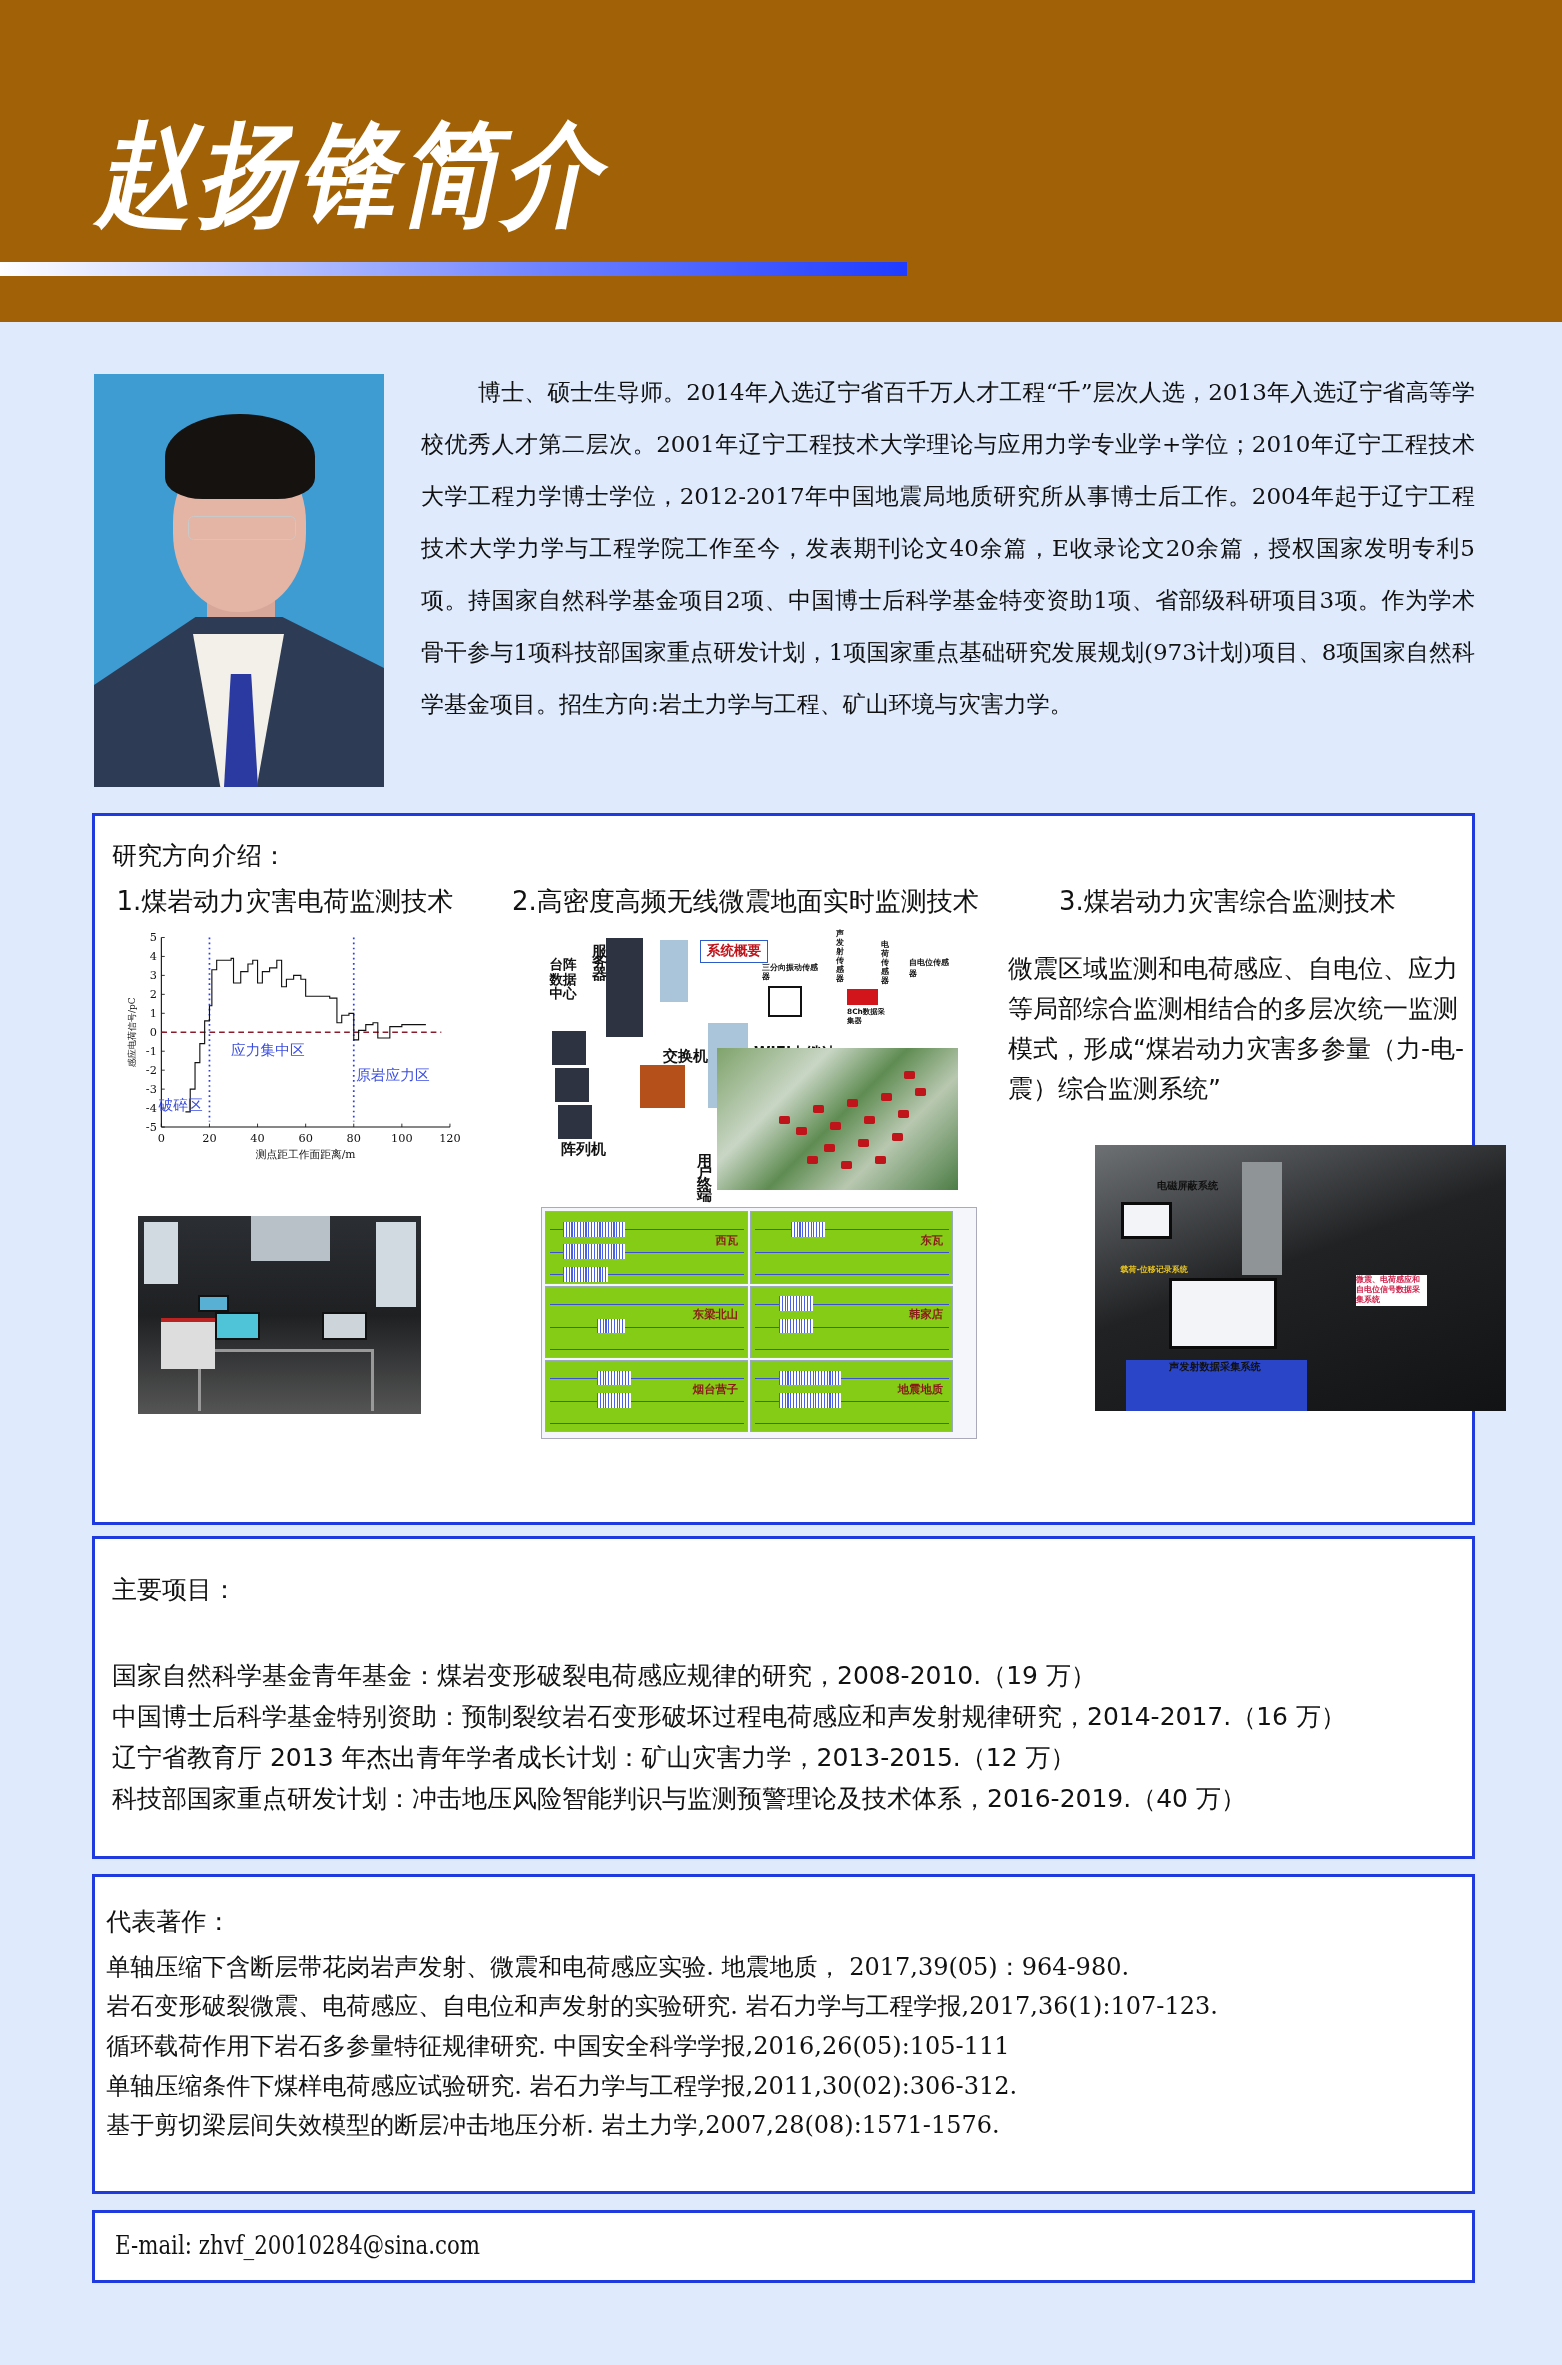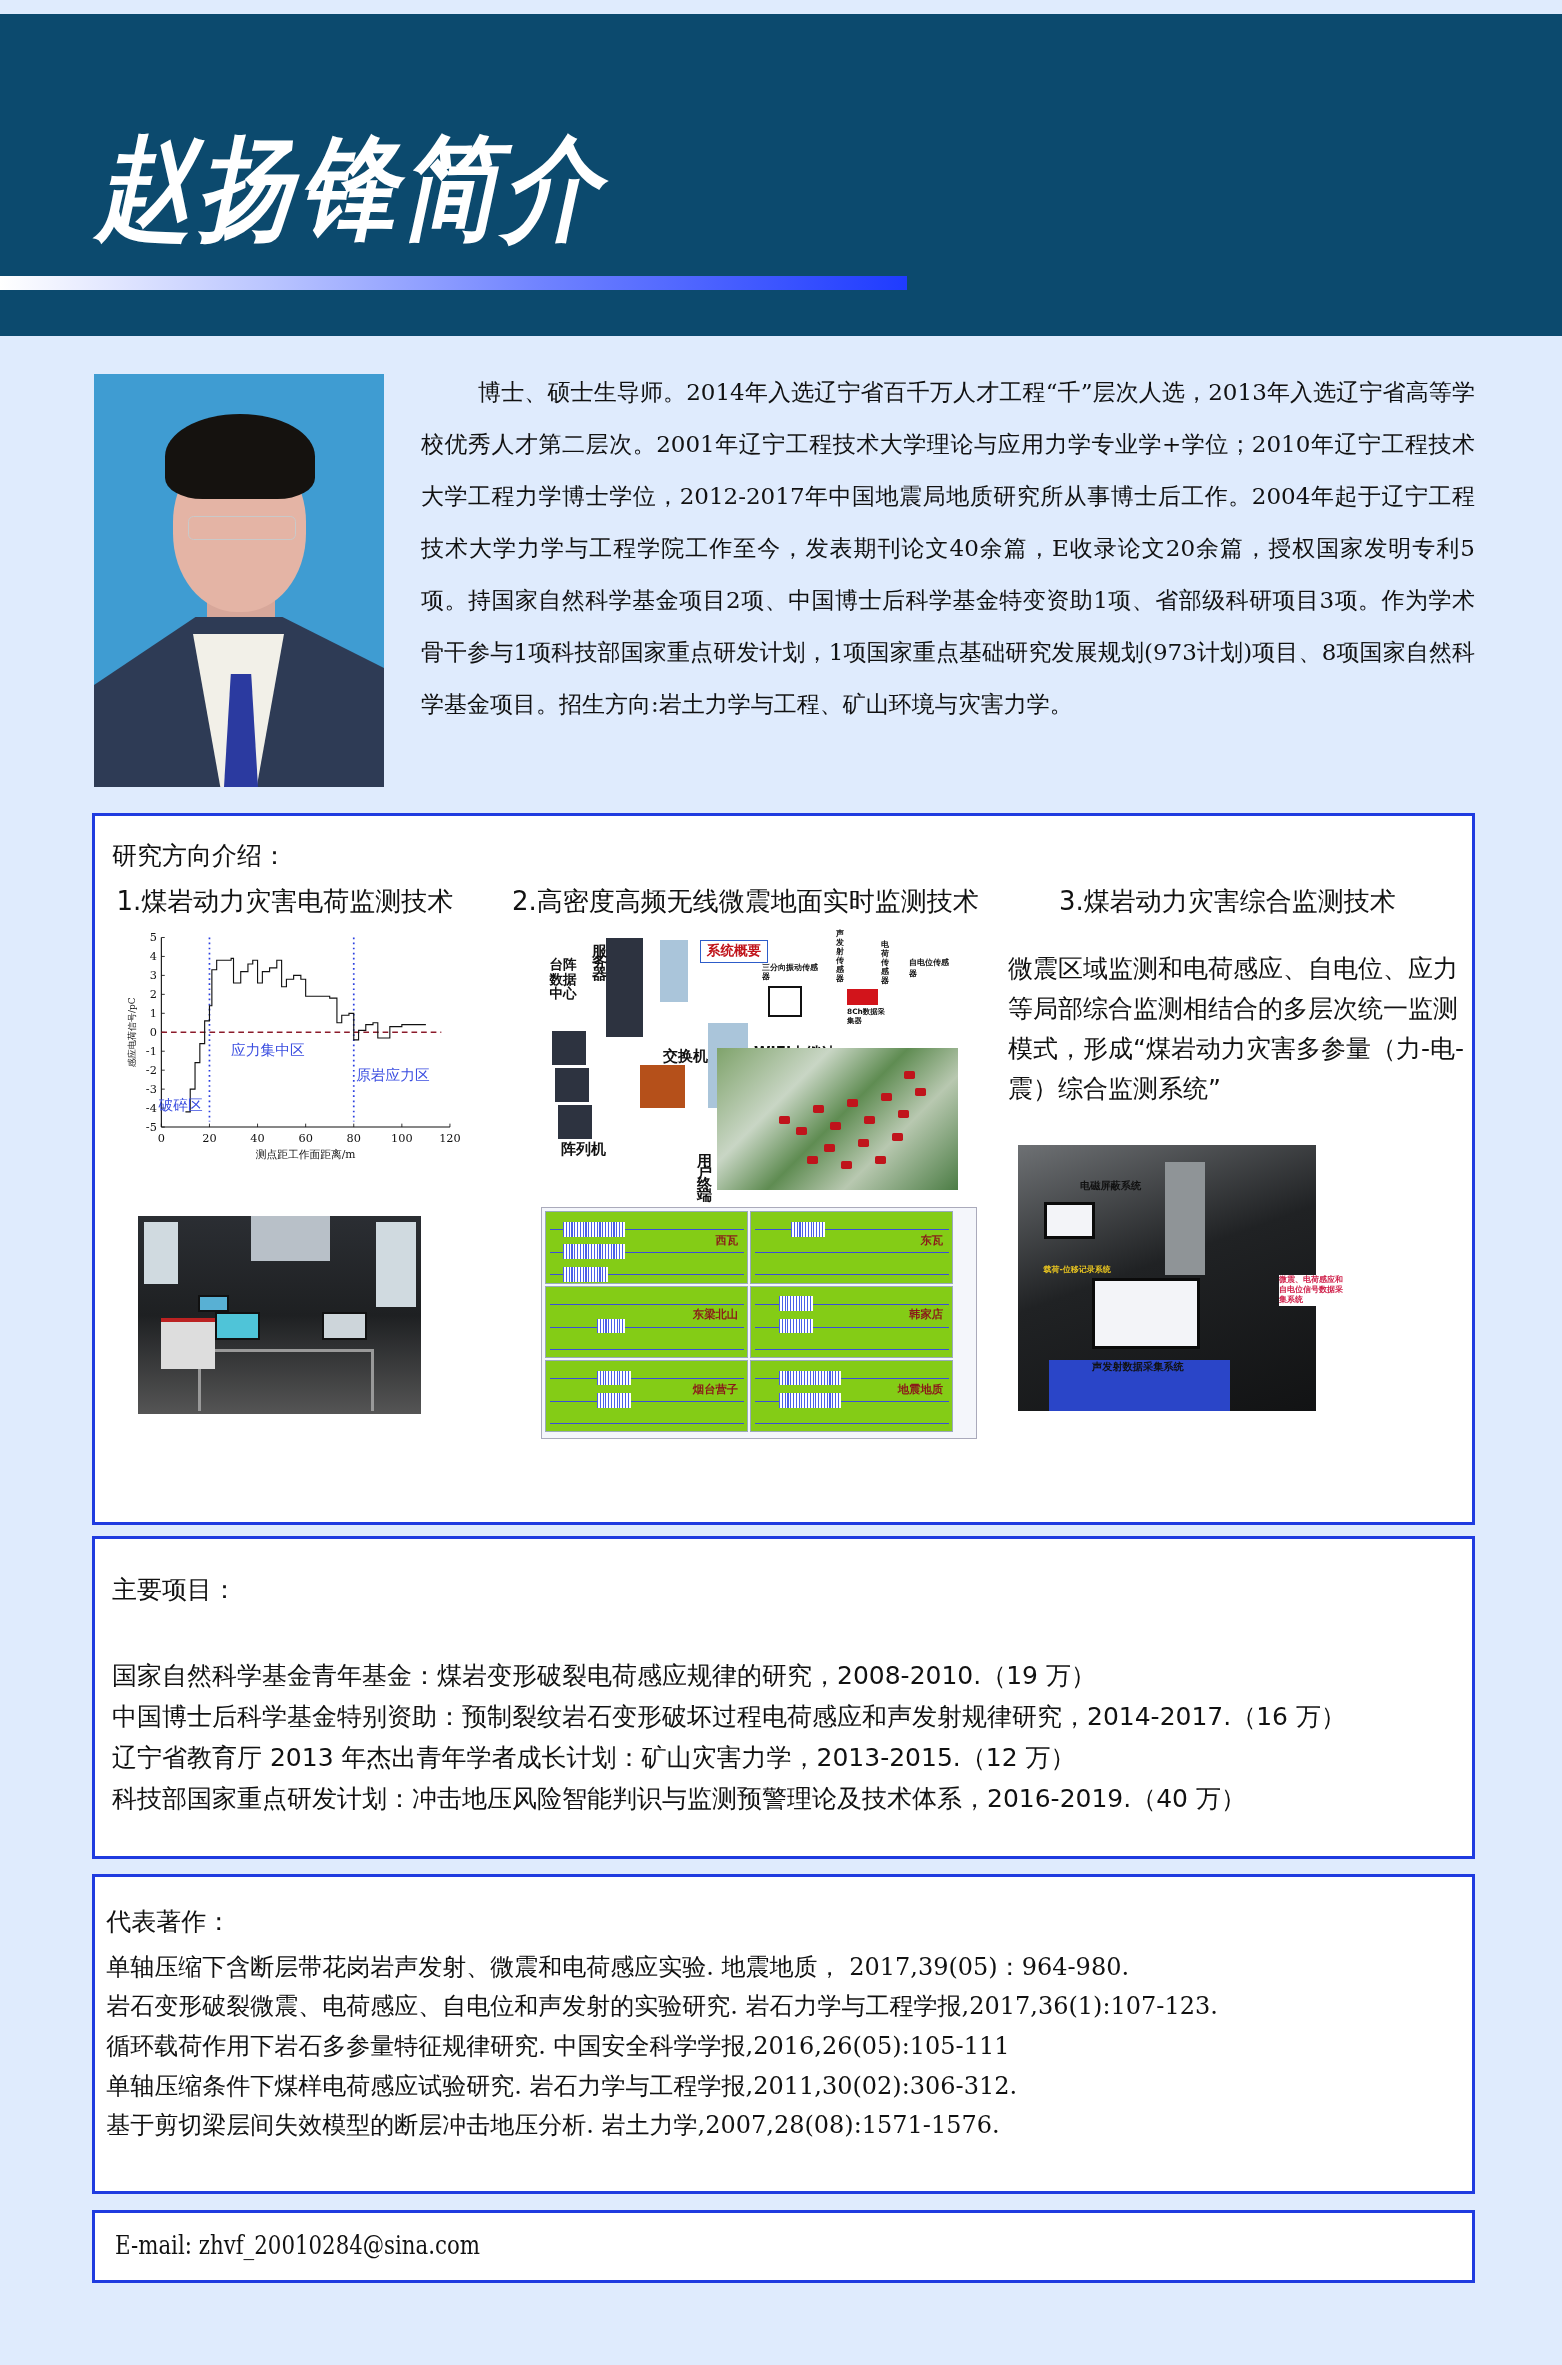--- a/index.html
+++ b/index.html
@@ -5,22 +5,22 @@
   * { box-sizing: border-box; margin: 0; padding: 0; }
   html, body { width: 1562px; height: 2366px; }
   body {
     background: #DFEBFD;
     font-family: "DejaVu Sans", "Liberation Sans", sans-serif;
     color: #111;
     position: relative;
     overflow: hidden;
   }
   .header {
-    position: absolute; left: 0; top: 14px; width: 1562px; height: 322px;
-    background: #0c4a6e;
+    position: absolute; left: 0; top: 0; width: 1562px; height: 322px;
+    background: #a16207;
   }
   .header .title {
     position: absolute; left: 96px; top: 99px;
     font-family: "DejaVu Serif", serif;
     font-size: 113px; font-weight: bold; color: #fff;
     letter-spacing: 6.8px; font-style: italic;
     transform: scaleX(0.85); transform-origin: left center;
   }
   .header .bar {
     position: absolute; left: 0; top: 262px; width: 907px; height: 13.6px;
@@ -125,21 +125,21 @@
   }
   .seismo .panel .pname {
     position: absolute; right: 9px; top: 20.4px; font-family: "DejaVu Serif", serif;
     font-size: 11.3px; font-weight: bold; color: #8a1a1a;
   }
   .dir3-text {
     position: absolute; left: 913px; top: 133px; width: 465px;
     font-size: 25px; line-height: 40px; color: #111;
   }
   .img-lab3 {
-    position: absolute; left: 923px; top: 329px; width: 298px; height: 266px;
+    position: absolute; left: 1000px; top: 329px; width: 411px; height: 266px;
     background: linear-gradient(160deg, #6e7174, #202224 45%, #121314);
   }
   .img-lab3 .mon { position: absolute; background: #f3f4f8; border: 3.4px solid #0b0b0b; }
   .img-lab3 .cart { position: absolute; left: 31px; top: 215px; width: 181px; height: 51px; background: #2a45c8; }
   .img-lab3 .cap { position: absolute; font-size: 10.2px; font-weight: bold; }
   .list-line { position: absolute; left: 17px; font-size: 25px; white-space: nowrap; color: #111; }
   .pub-line { position: absolute; left: 11.3px; font-family: "DejaVu Serif", serif; font-size: 24px; white-space: nowrap; color: #111; }
   .email-text {
     position: absolute; left: 20.4px; top: 17px;
     font-family: "DejaVu Serif", serif; font-size: 26px; color: #111;

